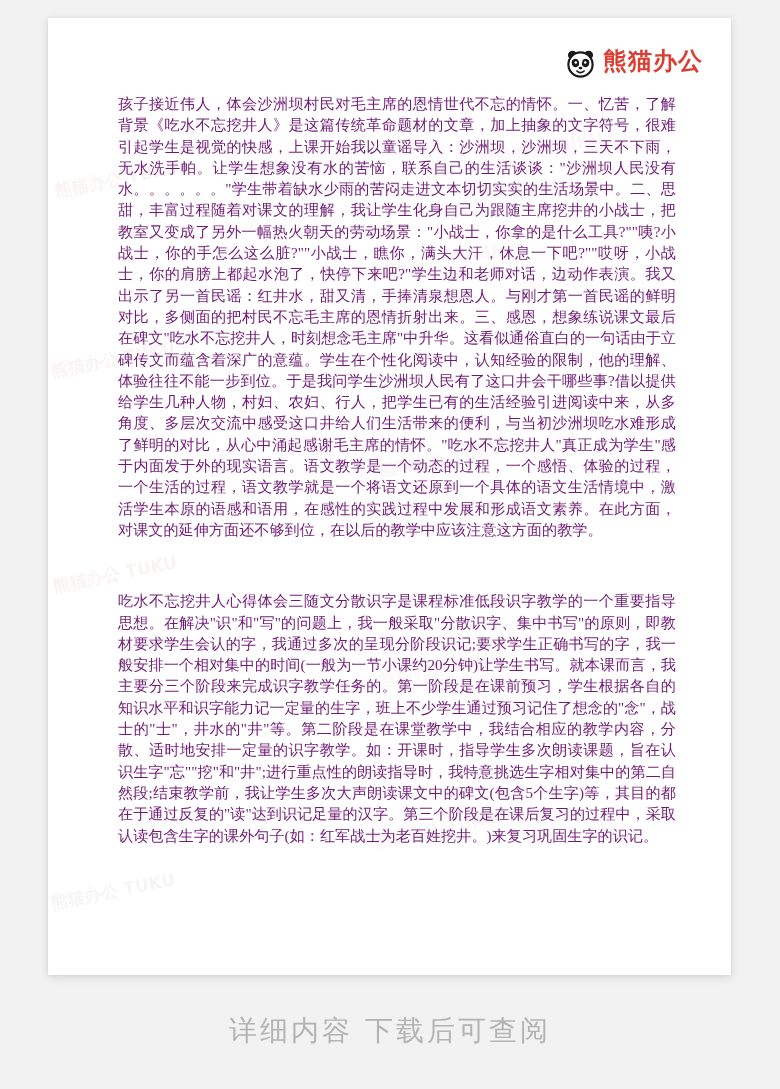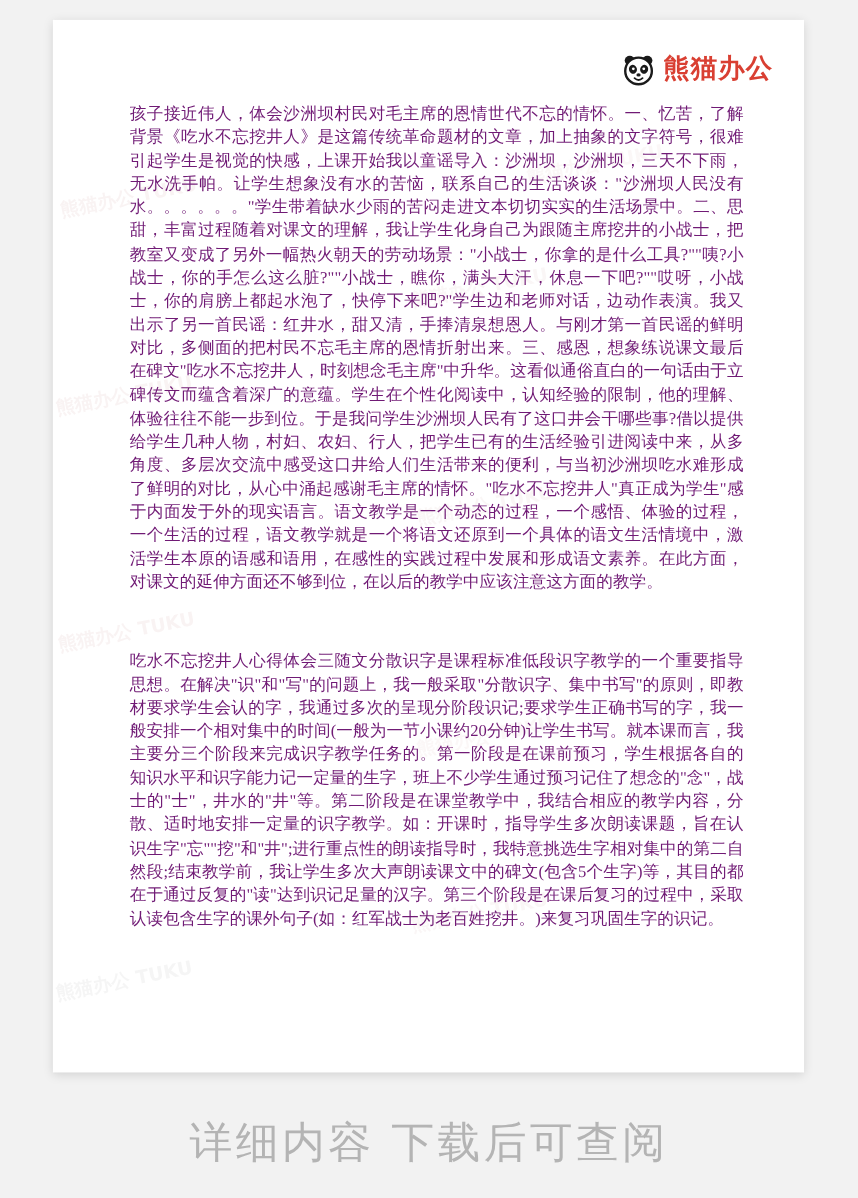--- a/index.html
+++ b/index.html
@@ -36,21 +36,21 @@
     position: absolute;
     right: 28px;
     top: 28px;
     display: flex;
     align-items: center;
     gap: 7px;
     height: 34px;
   }
   #brand-logo .panda-mark { width: 31px; height: 31px; display: block; }
   #brand-logo .brand-text {
-    font-family: Liberation Serif, serif;
+    font-family: Liberation Mono, monospace;
     font-size: 24px;
     font-weight: 700;
     letter-spacing: 1px;
     color: #d93f32;
     line-height: 1;
     white-space: nowrap;
   }
 
   
   #doc-body {
@@ -96,21 +96,21 @@
   .wm-i { left: 430px; top: 120px; color: rgba(196,150,150,0.075); }
 
   
   #page-caption {
     position: absolute;
     left: 0;
     right: 0;
     top: 1012px;
     text-align: center;
     font-family: "DejaVu Sans", "Liberation Sans", sans-serif;
-    font-size: 39px;
+    font-size: 28px;
     letter-spacing: 3px;
     color: #b4b4b4;
     white-space: nowrap;
   }
 </style>
 </head>
 <body>
 
 <div id="viewport">
 

